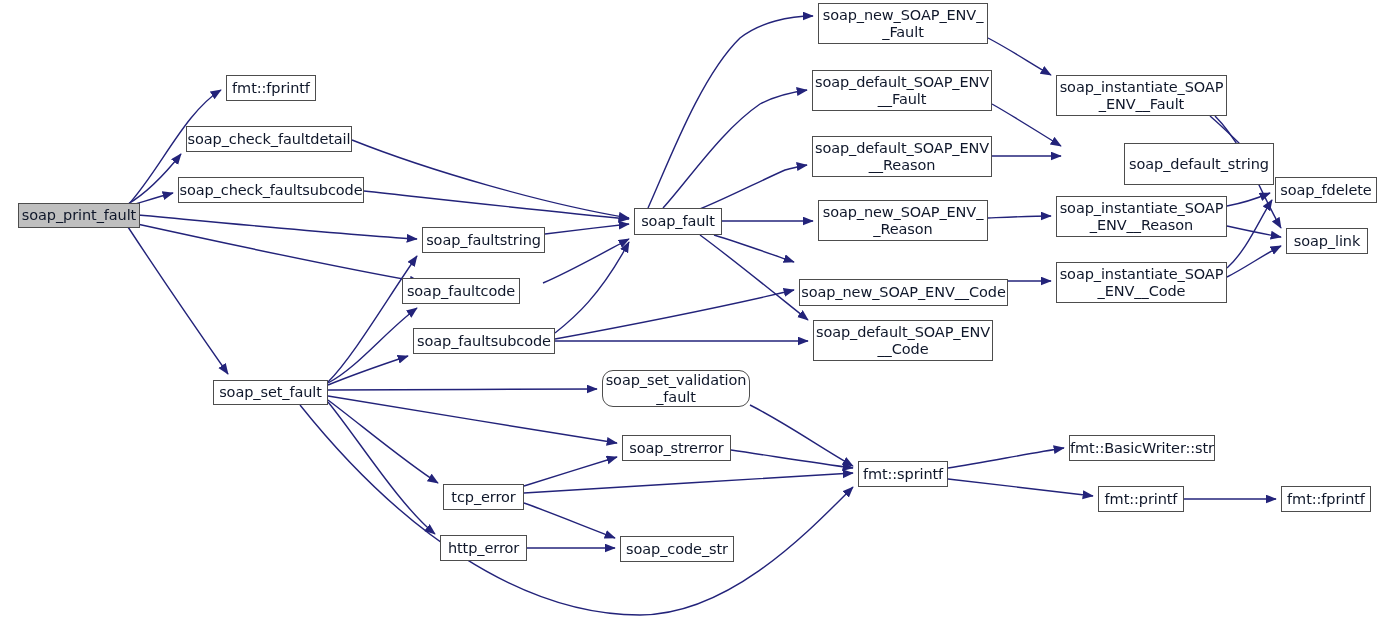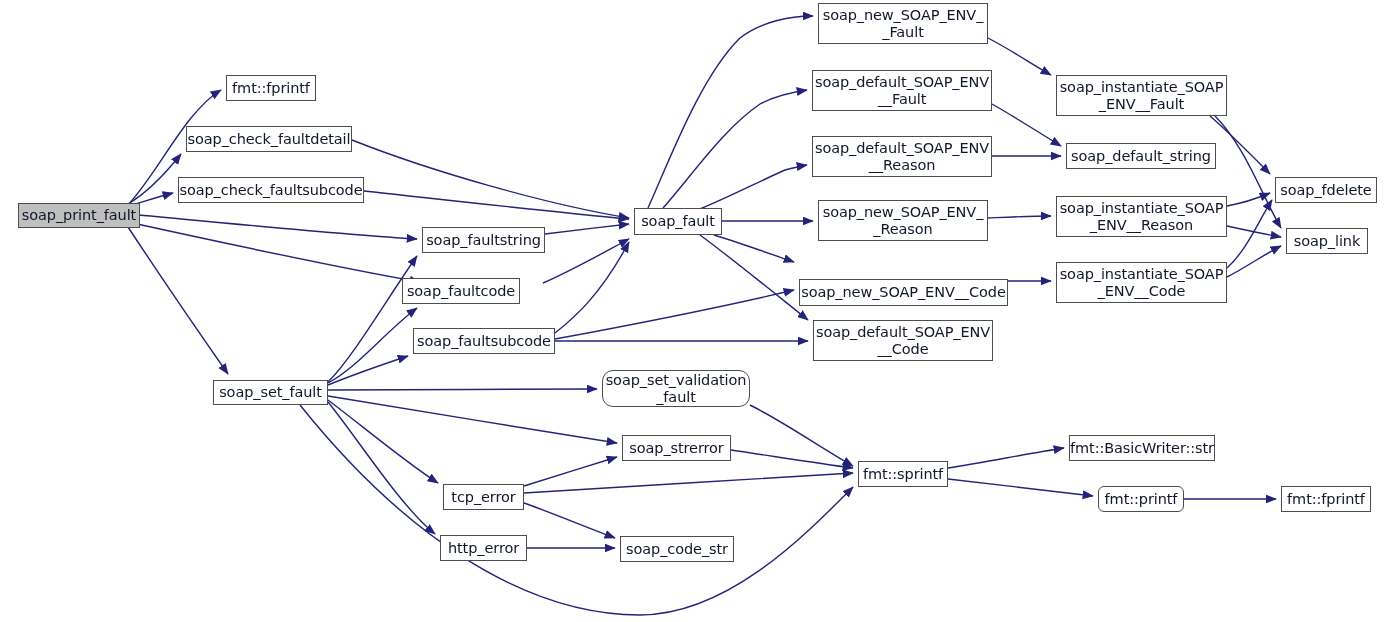--- a/index.html
+++ b/index.html
@@ -99,30 +99,30 @@
 __Fault</div>
     <div class="node" style="left: 812px; top: 136px; width: 180px; height: 41px;">soap_default_SOAP_ENV
 __Reason</div>
     <div class="node" style="left: 818px; top: 200px; width: 170px; height: 41px;">soap_new_SOAP_ENV_
 _Reason</div>
     <div class="node" style="left: 799px; top: 267px; width: 209px; height: 27px; margin-top: 12px;">soap_new_SOAP_ENV__Code</div>
     <div class="node" style="left: 813px; top: 320px; width: 180px; height: 41px;">soap_default_SOAP_ENV
 __Code</div>
     <div class="node" style="left: 1056px; top: 75px; width: 171px; height: 41px;">soap_instantiate_SOAP
 _ENV__Fault</div>
-    <div class="node" style="left: 1066px; top: 143px; width: 150px; height: 26px;">soap_default_string</div>
+    <div class="node" style="left: 1124px; top: 143px; width: 150px; height: 42px;">soap_default_string</div>
     <div class="node" style="left: 1056px; top: 196px; width: 171px; height: 41px;">soap_instantiate_SOAP
 _ENV__Reason</div>
     <div class="node" style="left: 1056px; top: 262px; width: 171px; height: 41px;">soap_instantiate_SOAP
 _ENV__Code</div>
     <div class="node" style="left: 1275px; top: 177px; width: 102px; height: 26px;">soap_fdelete</div>
     <div class="node" style="left: 1286px; top: 228px; width: 82px; height: 26px; text-align: center;">soap_link</div>
     <div class="node" style="left: 602px; top: 370px; width: 148px; height: 37px; border-radius: 11px;">soap_set_validation
 _fault</div>
     <div class="node" style="left: 622px; top: 435px; width: 109px; height: 26px;">soap_strerror</div>
     <div class="node" style="left: 443px; top: 484px; width: 81px; height: 26px;">tcp_error</div>
     <div class="node" style="left: 440px; top: 535px; width: 87px; height: 26px;">http_error</div>
     <div class="node" style="left: 620px; top: 536px; width: 114px; height: 26px;">soap_code_str</div>
     <div class="node" style="left: 858px; top: 461px; width: 90px; height: 26px;">fmt::sprintf</div>
     <div class="node" style="left: 1069px; top: 435px; width: 146px; height: 26px;">fmt::BasicWriter::str</div>
-    <div class="node" style="left: 1098px; top: 486px; width: 86px; height: 26px; border-radius: 6px;">fmt::printf</div>
+    <div class="node" style="left: 1098px; top: 486px; width: 86px; height: 26px;">fmt::printf</div>
     <div class="node" style="left: 1281px; top: 486px; width: 90px; height: 26px;">fmt::fprintf</div>
   </div>
 
 </body></html>

